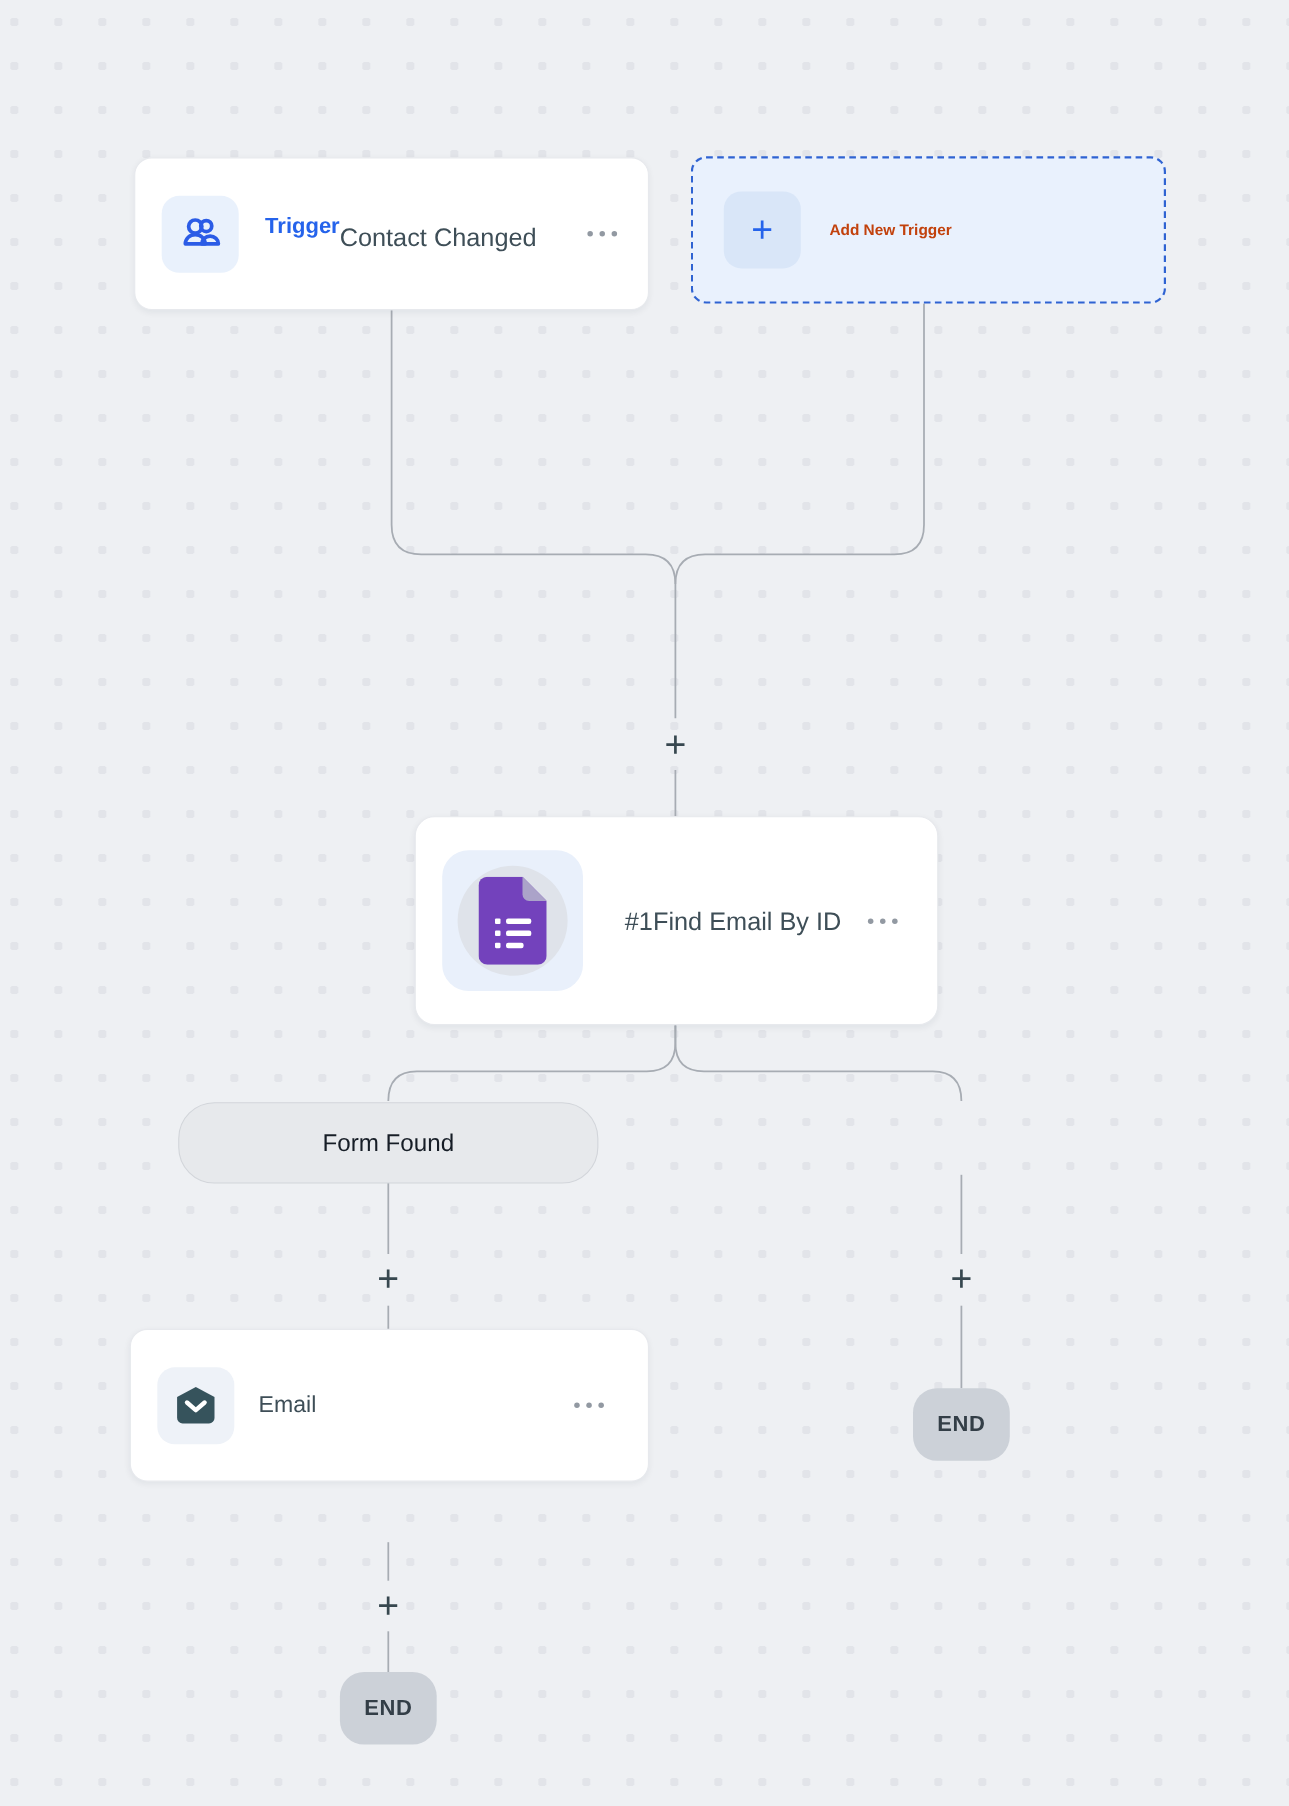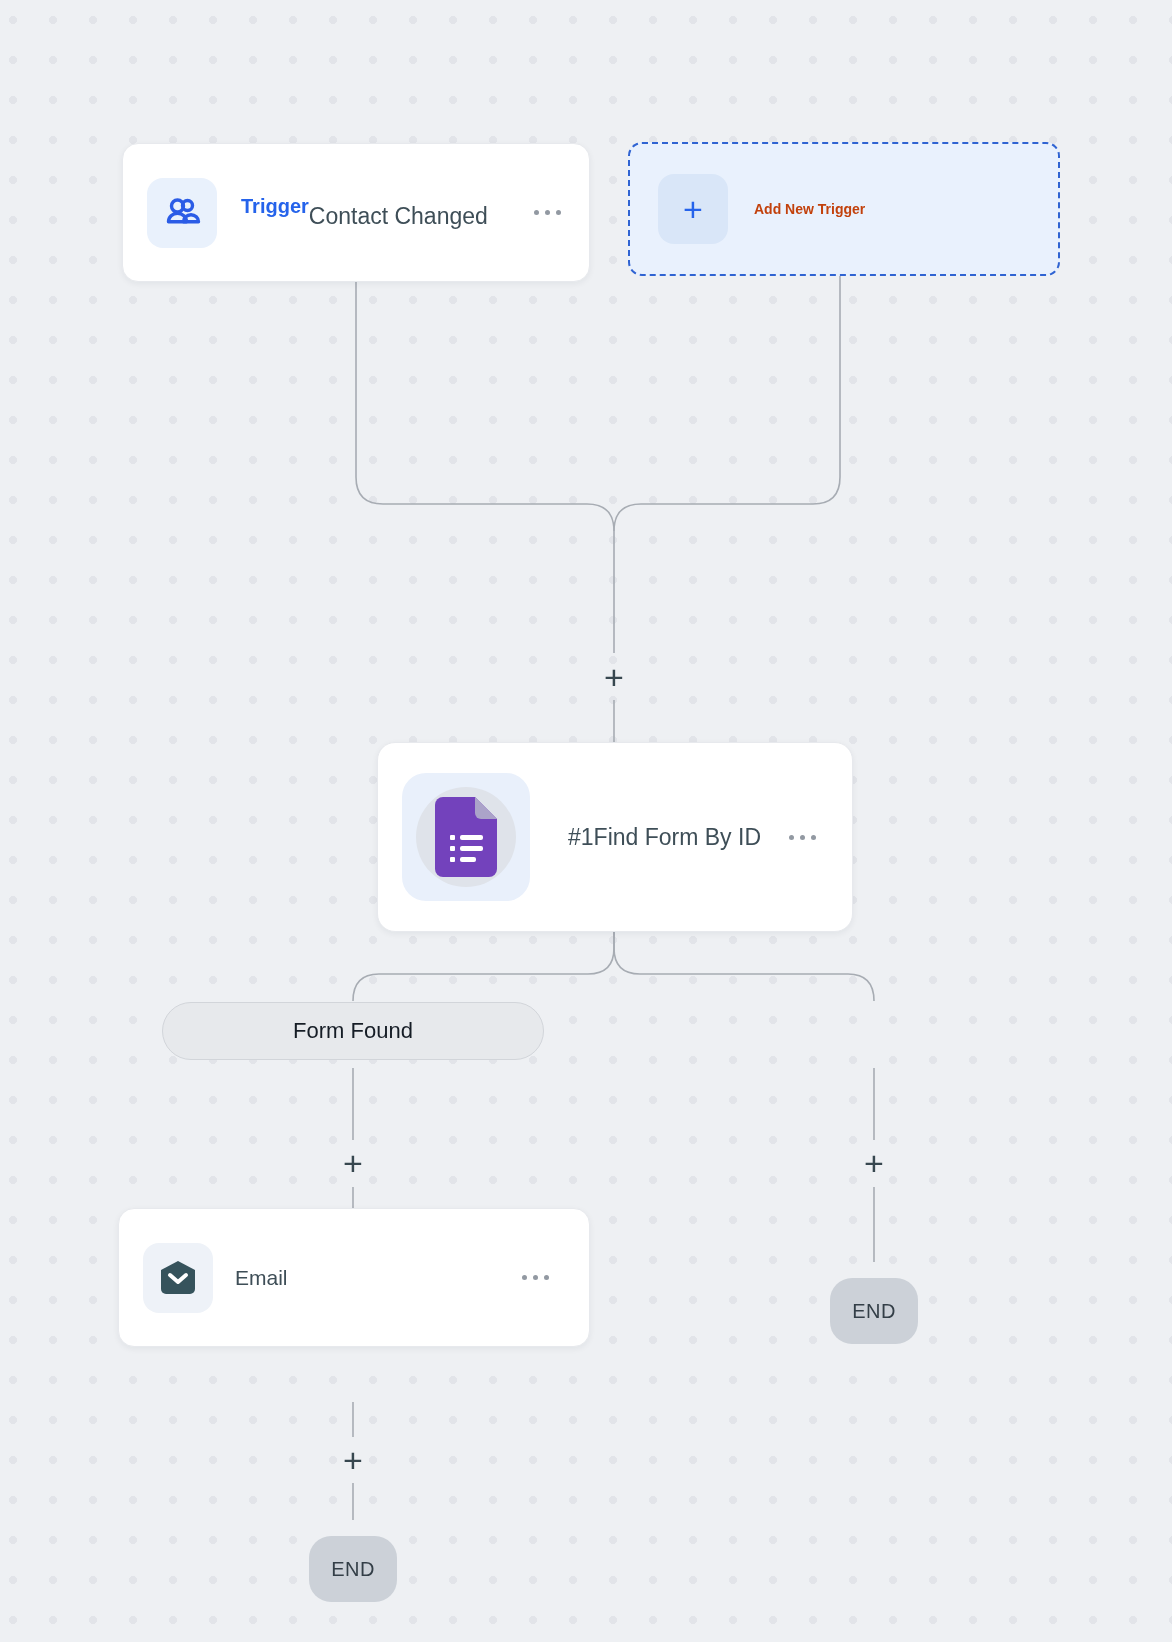--- a/index.html
+++ b/index.html
@@ -52,32 +52,32 @@
   }
   .find-card .node-label{font-size:23px;}
 
   
   .email-card{left:118px;top:1208px;width:472px;height:139px;padding:0 40px 0 24px;}
   .email-card .iconbox{width:70px;height:70px;background:#eef2f8;margin-right:22px;}
   .email-card .node-label{font-size:21px;}
 
   
   .pill{
-    position:absolute;width:382px;height:58px;border-radius:33px;background:#e7e9ec;
+    position:absolute;width:382px;height:74px;border-radius:33px;background:#e7e9ec;
     border:1px solid #d2d5da;display:flex;align-items:center;justify-content:center;
     color:#161d26;font-size:22px;box-sizing:border-box;
   }
   .pill-left{left:162px;top:1002px;}
   .pill-right{left:683px;top:1002px;}
 
   
   .endpill{
     position:absolute;width:88px;height:66px;border-radius:22px;background:#ccd1d8;
     display:flex;align-items:center;justify-content:center;
-    color:#333e47;font-size:20px;font-weight:400;letter-spacing:0.5px;margin-top:16px;
+    color:#333e47;font-size:20px;font-weight:700;letter-spacing:0.5px;
   }
   .end-left{left:309px;top:1520px;}
   .end-right{left:830px;top:1262px;}
 
   
   .conn-plus{
     position:absolute;width:36px;height:36px;display:flex;align-items:center;justify-content:center;
     color:#37474f;font-size:34px;font-weight:400;line-height:1;cursor:pointer;user-select:none;
   }
 </style>
@@ -140,21 +140,21 @@
         <g fill="#ffffff">
           <rect x="15" y="38" width="5" height="5" rx="1"></rect>
           <rect x="25" y="38" width="23" height="5" rx="2"></rect>
           <rect x="15" y="49" width="5" height="5" rx="1"></rect>
           <rect x="25" y="49" width="23" height="5" rx="2"></rect>
           <rect x="15" y="60" width="5" height="5" rx="1"></rect>
           <rect x="25" y="60" width="16" height="5" rx="2"></rect>
         </g>
       </svg>
     </div>
-    <span class="node-label">#1Find Form By ID</span>
+    <span class="node-label">#1Find Email By ID</span>
     <span class="dots">
         <i></i>
         <i></i>
         <i></i>
       </span>
   </div>
 
   <div class="pill pill-left">
     <span>Form Found</span>
   </div>

